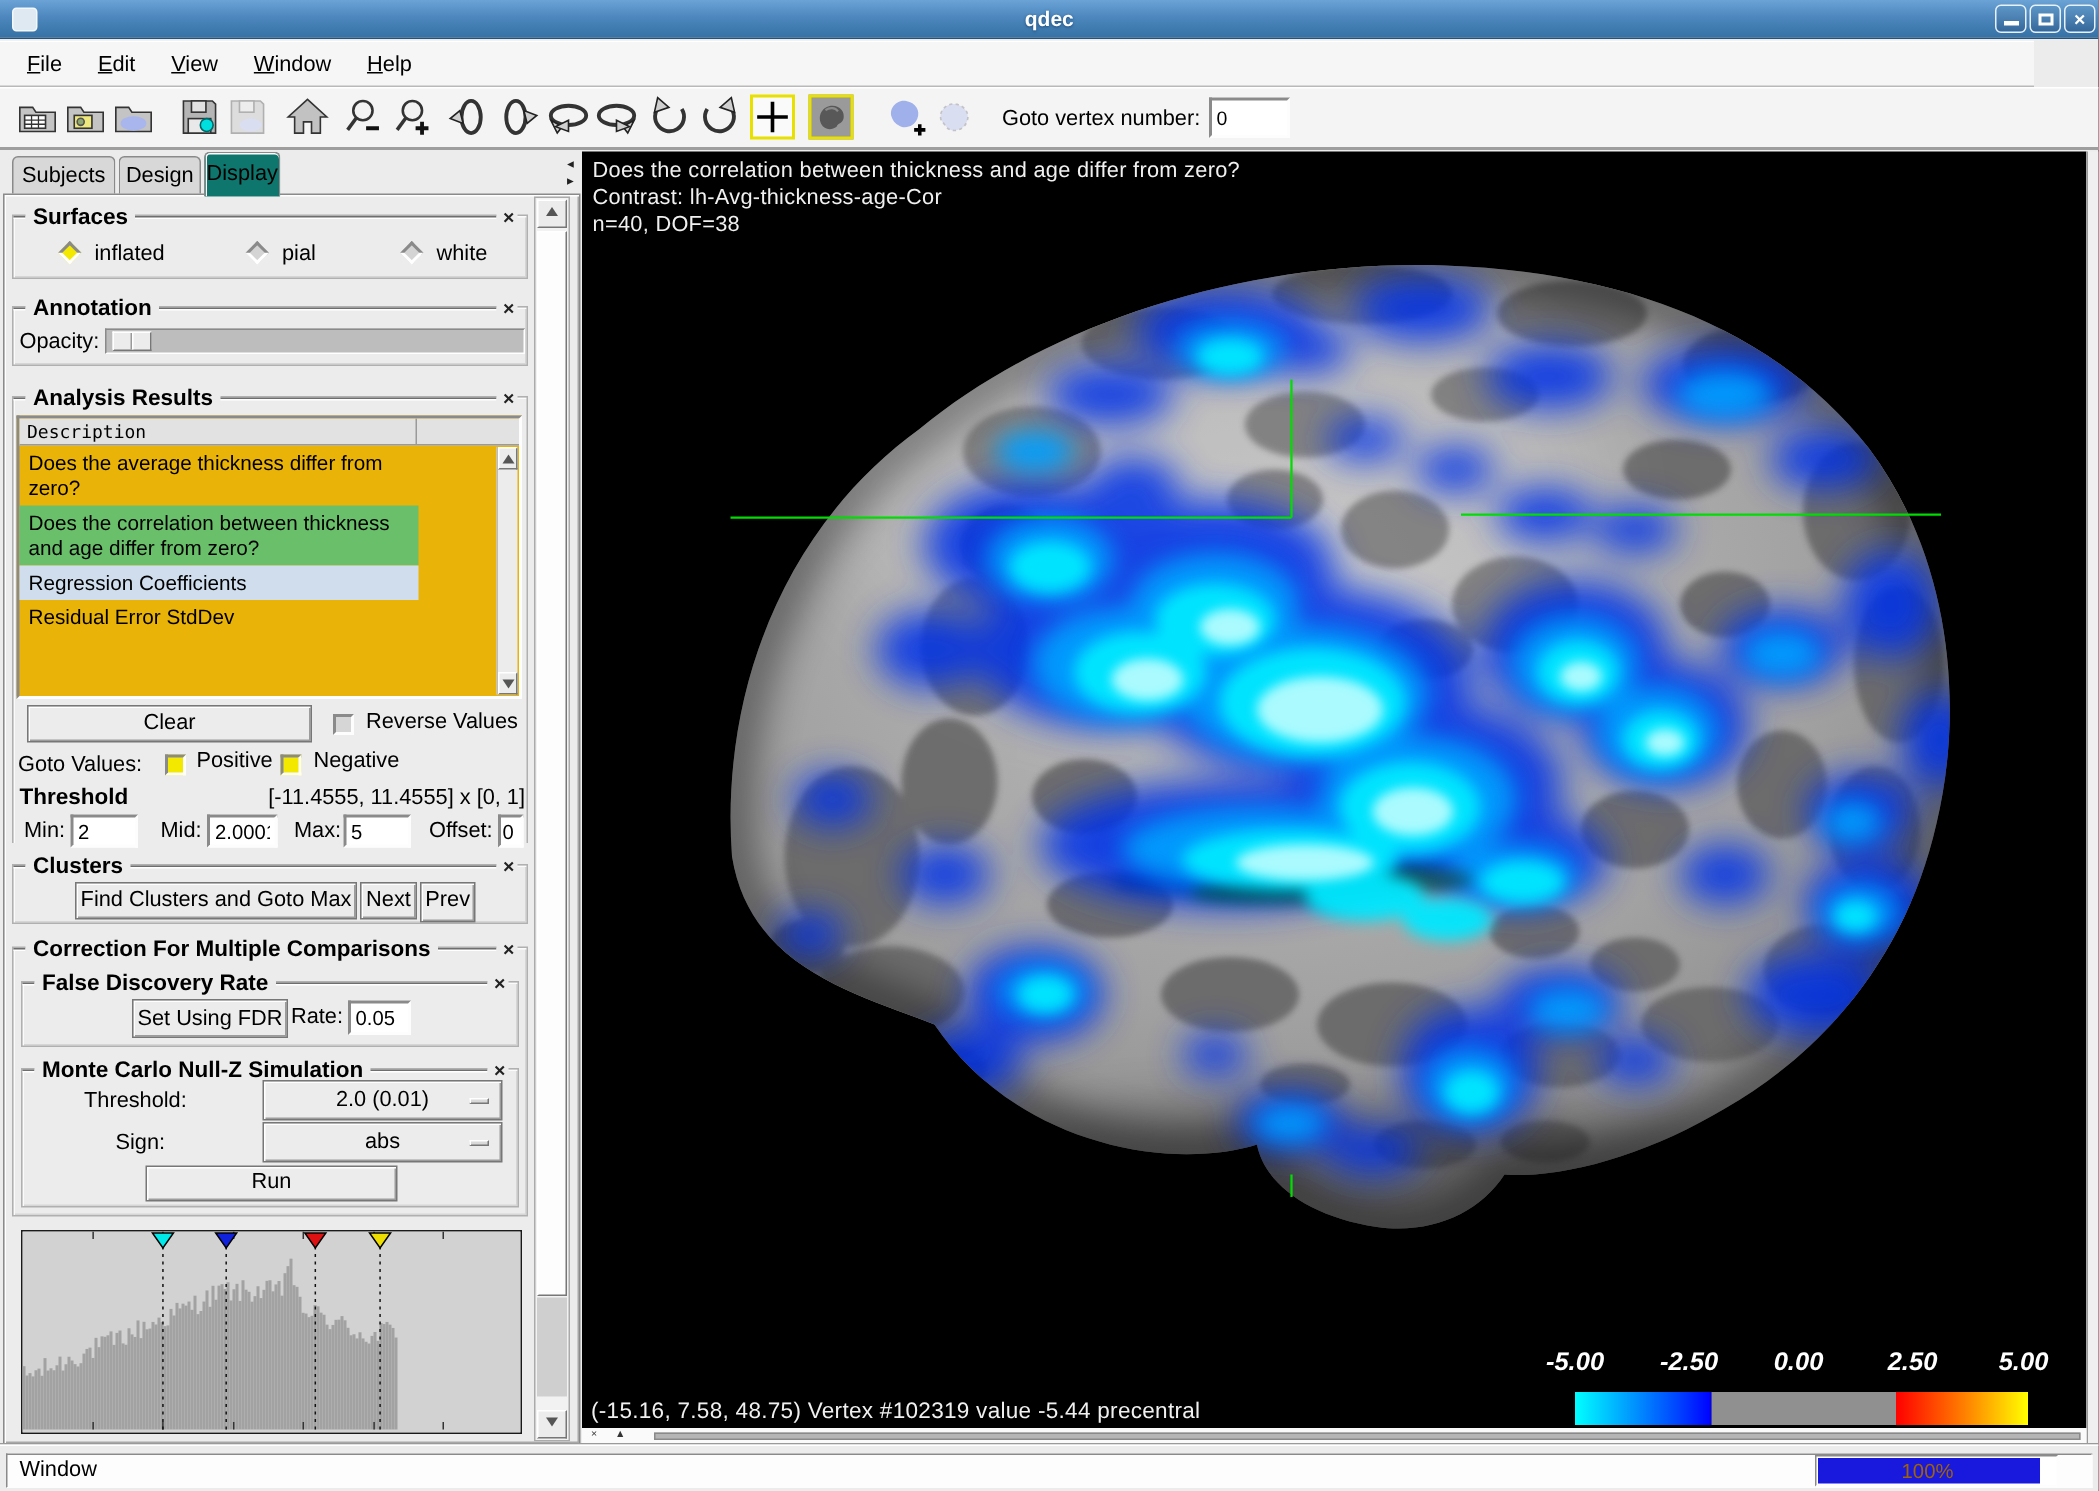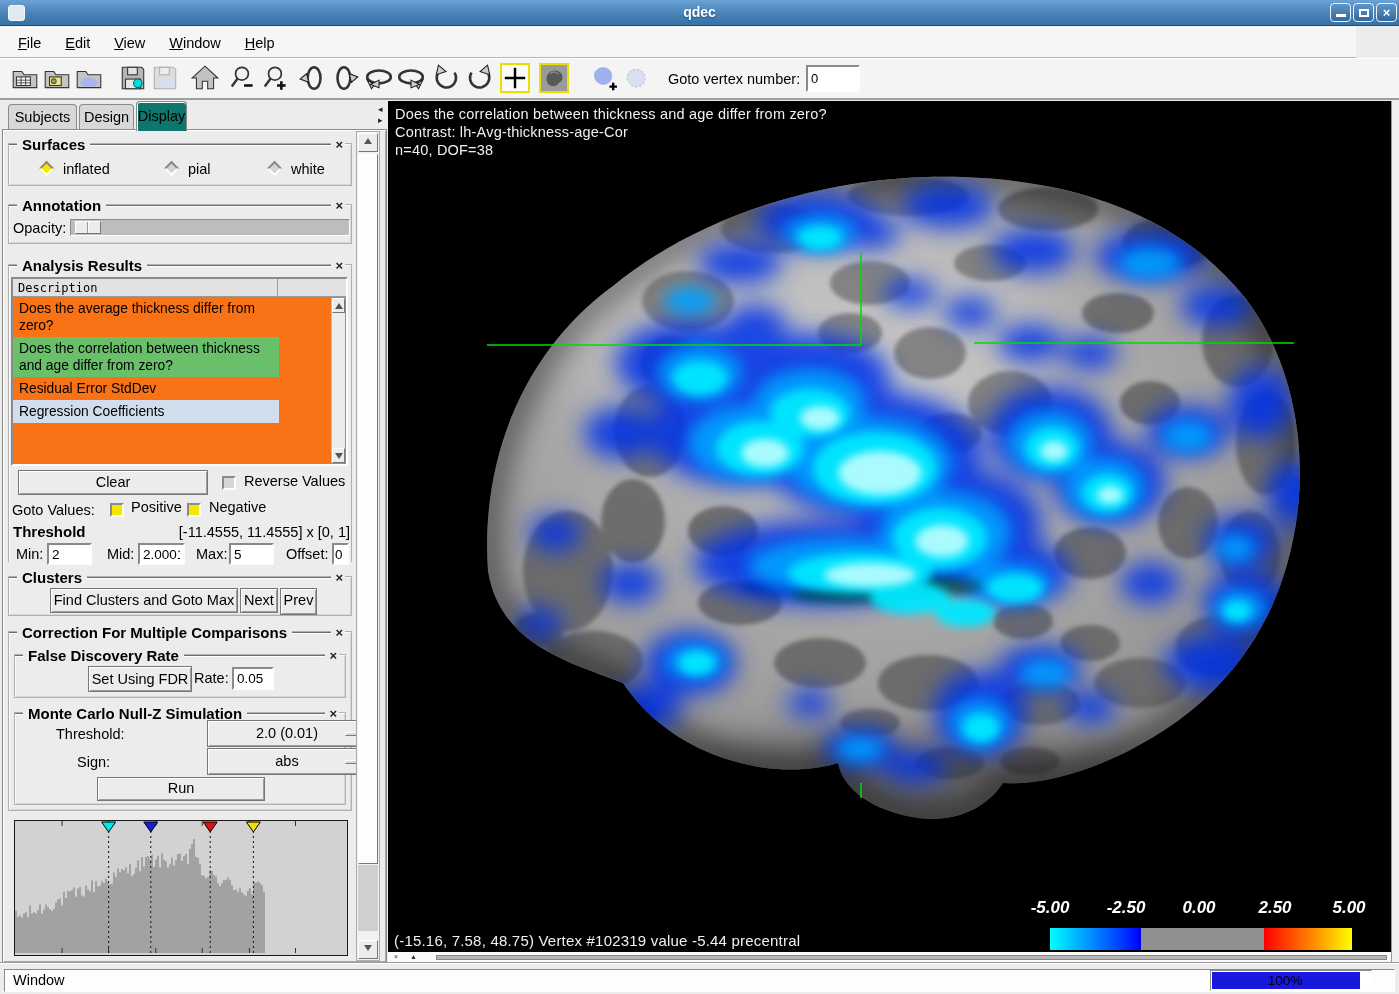--- a/index.html
+++ b/index.html
@@ -70,26 +70,26 @@
   border:1px solid; border-color:#fff #777 #777 #fff; }
 .slider-thumb::after { content:""; position:absolute; left:11px; top:0; bottom:0; width:1px; background:#999;
   box-shadow:1px 0 0 #fff; }
 .btn { position:absolute; background:#ececec; border:1px solid #777; text-align:center; font-size:14.5px;
   box-shadow:1px 1px 0 #fff inset, -1px -1px 0 #9c9c9c inset; }
 .checkbox { position:absolute; width:14px; height:14px; border:2px solid; border-color:#8a8a8a #fdfdfd #fdfdfd #8a8a8a; }
 .checkbox.on { background:#f2e800; } .checkbox.off { background:#d6d6d6; }
 .field { position:absolute; background:#fff; border:2px solid; border-color:#8a8a8a #fdfdfd #fdfdfd #8a8a8a;
   font-size:13.5px; padding:1px 3px; font-family:"Liberation Sans", sans-serif; }
 .dropdown { position:absolute; background:#ececec; border:1px solid #777;
-  box-shadow:1px 1px 0 #fff inset,-1px -1px 0 #9c9c9c inset; text-align:center; font-size:14.5px;margin-left:32px; }
+  box-shadow:1px 1px 0 #fff inset,-1px -1px 0 #9c9c9c inset; text-align:center; font-size:14.5px; }
 .dd-dash { position:absolute; right:8px; top:11px; width:13px; height:4px; background:#d9d9d9;
   border:1px solid; border-color:#fff #777 #777 #fff; }
 
 
-.listbox { position:absolute; left:11px; top:277px; width:337px; height:189px; background:#f97316;
+.listbox { position:absolute; left:11px; top:277px; width:337px; height:189px; background:#eab308;
   border:2px solid; border-color:#8a8a8a #fdfdfd #fdfdfd #8a8a8a; }
 .list-header { position:relative; height:18px; background:#e2e2e2; border-bottom:1px solid #9a9a9a;
   font-family:"DejaVu Sans Mono", monospace; font-size:12px; padding:2px 0 0 5px; }
 .list-header .coldiv { position:absolute; left:264px; top:0; bottom:0; width:1px; background:#9a9a9a; }
 .list-row { position:relative; width:266px; font-size:13.8px; padding:3px 4px 3px 6px; line-height:17px; }
 .row-sel { background:#6abf6a; } .row-hl { background:#cfdded; }
 .lb-scroll { position:absolute; right:1px; top:19px; bottom:1px; width:14px; background:#ececec;
   border-left:1px solid #bbb; }
 .arrowbox { position:absolute; left:0; width:13px; height:15px; background:#ececec;
   border:1px solid; border-color:#fff #777 #777 #fff; }
@@ -125,21 +125,21 @@
 .hs-glyph { position:absolute; top:1px; font-size:7px; color:#333; }
 
 
 .statusbar { position:absolute; left:0; top:963px; width:1399px; height:31px; background:#ececec;
   border-top:1px solid #fff; box-shadow:0 -1px 0 #9a9a9a; }
 .status-field { position:absolute; left:4px; top:5px; width:1391px; height:23px; background:#fdfdfd;
   border:1px solid; border-color:#8a8a8a #fdfdfd #fdfdfd #8a8a8a; font-size:14.5px; padding:2px 0 0 8px; }
 .progress { position:absolute; left:1210px; top:6px; width:162px; height:21px; background:#fff;
   border:1px solid; border-color:#8a8a8a #fdfdfd #fdfdfd #8a8a8a; }
 .progress-fill { position:absolute; left:1px; top:1px; width:148px; height:17px; background:#1919dd; }
-.progress-label { position:absolute; left:0; width:148px; top:2px; text-align:center; color:#000000; font-size:13.5px; }
+.progress-label { position:absolute; left:0; width:148px; top:2px; text-align:center; color:#a16207; font-size:13.5px; }
 </style>
 </head>
 <body>
 
 <div class="app">
 
   <div class="titlebar">
     <div class="title-icon"></div>
     <div class="title-text">qdec</div>
     <div class="winbtn" style="left:1330px;">
@@ -305,22 +305,22 @@
       <span class="frame-x">×</span>
       </div>
   </div>
   <div class="listbox">
     <div class="list-header">
       <span>Description</span>
       <span class="coldiv"></span>
     </div>
     <div class="list-row">Does the average thickness differ from zero?</div>
     <div class="list-row row-sel">Does the correlation between thickness and age differ from zero?</div>
+    <div class="list-row row-hl">Regression Coefficients</div>
     <div class="list-row">Residual Error StdDev</div>
-    <div class="list-row row-hl">Regression Coefficients</div>
     <div class="lb-scroll">
       <div class="arrowbox" style="top:0;">
           <div class="tri-up"></div>
         </div>
       <div class="arrowbox" style="bottom:0;">
           <div class="tri-down"></div>
         </div>
     </div>
   </div>
 

